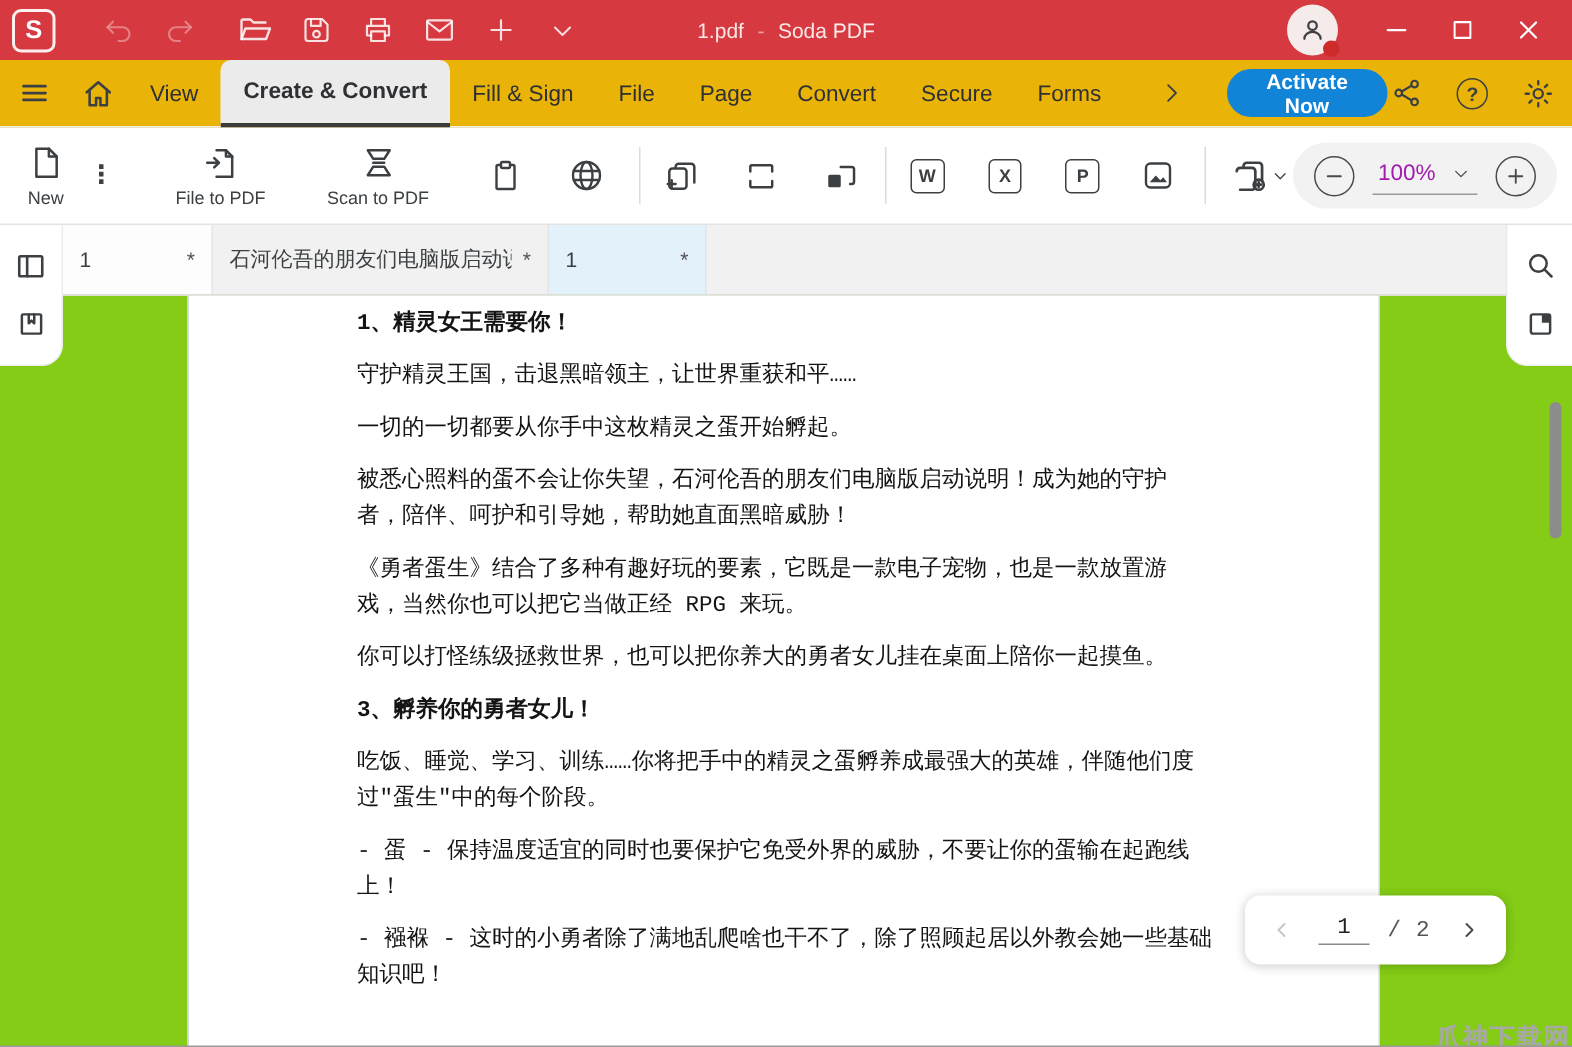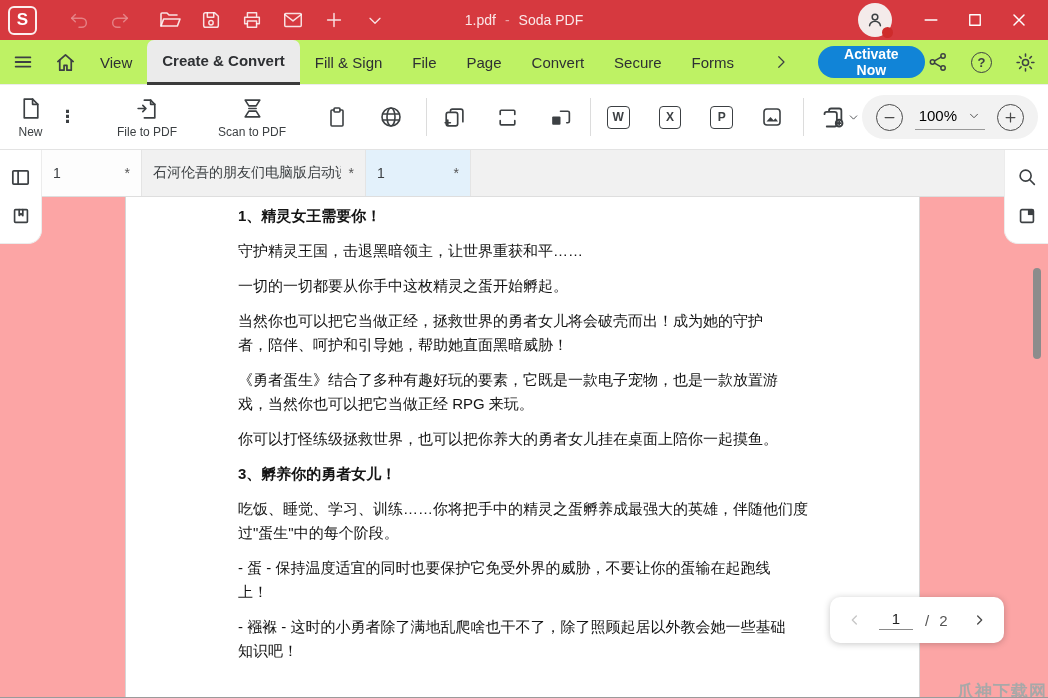--- a/index.html
+++ b/index.html
@@ -23,21 +23,21 @@
   .win-title { position:absolute; left:50%; top:0; height:40px; transform:translateX(-50%);
                display:flex; align-items:center; gap:9px; font-size:14px; color:rgba(255,255,255,0.88); white-space:nowrap; }
   .win-title .dash { opacity:0.6; }
   .tb-right { margin-left:auto; display:flex; align-items:center; }
   .avatar { width:34px; height:34px; border-radius:50%; background:#F4EBEA; position:relative; margin-right:24px;
             display:flex; align-items:center; justify-content:center; color:#3C4043; cursor:pointer; }
   .avatar .dot { position:absolute; right:-1px; bottom:-1px; width:11px; height:11px; border-radius:50%; background:#CE2B2B; }
   .win-ctrl { width:30px; height:40px; display:flex; align-items:center; justify-content:center; color:#fff; margin-right:14px; cursor:pointer; }
 
   
-  .menubar { position:absolute; top:40px; left:0; right:0; height:45px; background:#bef264;
+  .menubar { position:absolute; top:40px; left:0; right:0; height:45px; background:#eab308;
              border-bottom:1px solid #ECECEC; display:flex; align-items:center; z-index:40; }
   .hamburger { margin-left:12px; color:#3C4043; cursor:pointer; }
   .home-btn { margin-left:20px; color:#3C4043; cursor:pointer; }
   .menu-item { height:45px; display:flex; align-items:center; padding:0 15px; font-size:15px; color:#2E3033;
                cursor:pointer; white-space:nowrap; }
   .menu-item.first { margin-left:8px; }
   .menu-item.active { background:#EBEBEB; border-bottom:3px solid #3B3B3B; border-radius:7px 7px 0 0; font-weight:bold; }
   .menu-item.clipped { max-width:58px; overflow:hidden; padding-right:0; }
   .menu-more { margin-left:8px; color:#3C4043; cursor:pointer; }
   .activate-btn { margin-left:28px; height:32px; padding:0 26px; border:none; border-radius:17px; background:#1184D7;
@@ -55,42 +55,42 @@
   .tool-ico { width:26px; height:26px; display:flex; align-items:center; justify-content:center; cursor:pointer; }
   .kebab { font-size:17px; font-weight:bold; color:#3C4043; letter-spacing:0; line-height:10px; cursor:pointer; }
   .tsep { width:1px; height:38px; background:#DCDCDC; }
   .letterbox { width:23px; height:23px; border:1.8px solid #3C4043; border-radius:4px; display:flex;
                align-items:center; justify-content:center; font-size:12px; font-weight:bold; cursor:pointer; }
   .zoom-pill { margin-left:auto; margin-right:10px; height:44px; background:#F2F2F2; border-radius:22px;
                display:flex; align-items:center; padding:0 14px; gap:12px; }
   .zoom-circle { width:27px; height:27px; border:1.6px solid #4a4a4a; border-radius:50%; display:flex;
                  align-items:center; justify-content:center; cursor:pointer; color:#4a4a4a; }
   .zoom-val { display:flex; align-items:center; gap:10px; border-bottom:1px solid #9A9A9A; padding:3px 4px 5px 4px; cursor:pointer; }
-  .zoom-val .v { font-size:15px; color:#000000; }
+  .zoom-val .v { font-size:15px; color:#a21caf; }
 
   
   .tabbar { position:absolute; top:150px; left:0; right:0; height:47px; background:#F1F1F1;
             border-bottom:1px solid #DEDEDE; display:flex; align-items:stretch; padding-left:42px; z-index:10; }
   .doc-tab { display:flex; align-items:center; justify-content:space-between; padding:0 11px; font-size:14px;
              color:#3C4043; cursor:pointer; border-right:1px solid #E4E4E4; overflow:hidden; }
   .doc-tab .t { white-space:nowrap; overflow:hidden; }
   .doc-tab .star { margin-left:8px; color:#555; }
   .tab-0 { width:100px; background:#FDFDFD; }
   .tab-1 { width:224px; background:transparent; }
   .tab-2 { width:105px; background:#E3F1FB; }
 
   
   .side-panel { position:absolute; background:#fff; width:42px; top:150px; height:94px; z-index:20;
                 display:flex; flex-direction:column; align-items:center; justify-content:space-around; padding:8px 0; color:#3C4043; }
   .side-panel.left { left:0; border-radius:0 0 14px 0; border-right:1px solid #ECECEC; border-bottom:1px solid #ECECEC; }
   .side-panel.right { right:0; width:44px; border-radius:0 0 0 14px; border-left:1px solid #ECECEC; border-bottom:1px solid #ECECEC; }
   .sp-btn { width:26px; height:26px; display:flex; align-items:center; justify-content:center; cursor:pointer; }
 
   
-  .docarea { position:absolute; top:197px; left:0; right:0; bottom:0; background:#fca5a5; }
+  .docarea { position:absolute; top:197px; left:0; right:0; bottom:0; background:#84cc16;font-family:Liberation Mono, monospace; }
   .page { position:absolute; left:125px; width:795px; top:0; bottom:0; background:#fff;
           border-left:1px solid #D6D6D6; border-right:1px solid #D6D6D6; padding:7px 0 0 112px; }
   .doc-p, .doc-h { font-size:15px; line-height:24px; color:#141414; margin-bottom:11px; white-space:pre-line; width:680px; }
   .doc-h { font-weight:bold; }
 
   .vscroll { position:absolute; right:7px; top:71px; width:8px; height:91px; border-radius:4px; background:#8C8C8C; cursor:pointer; }
 
   
   .pager { position:absolute; left:830px; top:400px; width:174px; height:46px; background:#fff; border-radius:10px;
            box-shadow:0 1px 7px rgba(0,0,0,0.22); display:flex; align-items:center; padding:0 15px; z-index:5; }
@@ -395,21 +395,21 @@
         <path d="M13 5 h6 v6 h-6 Z" fill="#3C4043"></path>
       </svg>
   </div>
 </div>
 
 <div class="docarea">
   <div class="page">
     <div class="doc-h">1、精灵女王需要你！</div>
     <div class="doc-p">守护精灵王国，击退黑暗领主，让世界重获和平……</div>
     <div class="doc-p">一切的一切都要从你手中这枚精灵之蛋开始孵起。</div>
-    <div class="doc-p">当然你也可以把它当做正经，拯救世界的勇者女儿将会破壳而出！成为她的守护
+    <div class="doc-p">被悉心照料的蛋不会让你失望，石河伦吾的朋友们电脑版启动说明！成为她的守护
 者，陪伴、呵护和引导她，帮助她直面黑暗威胁！</div>
     <div class="doc-p">《勇者蛋生》结合了多种有趣好玩的要素，它既是一款电子宠物，也是一款放置游
 戏，当然你也可以把它当做正经 RPG 来玩。</div>
     <div class="doc-p">你可以打怪练级拯救世界，也可以把你养大的勇者女儿挂在桌面上陪你一起摸鱼。</div>
     <div class="doc-h">3、孵养你的勇者女儿！</div>
     <div class="doc-p">吃饭、睡觉、学习、训练……你将把手中的精灵之蛋孵养成最强大的英雄，伴随他们度
 过"蛋生"中的每个阶段。</div>
     <div class="doc-p">- 蛋 - 保持温度适宜的同时也要保护它免受外界的威胁，不要让你的蛋输在起跑线
 上！</div>
     <div class="doc-p">- 襁褓 - 这时的小勇者除了满地乱爬啥也干不了，除了照顾起居以外教会她一些基础

